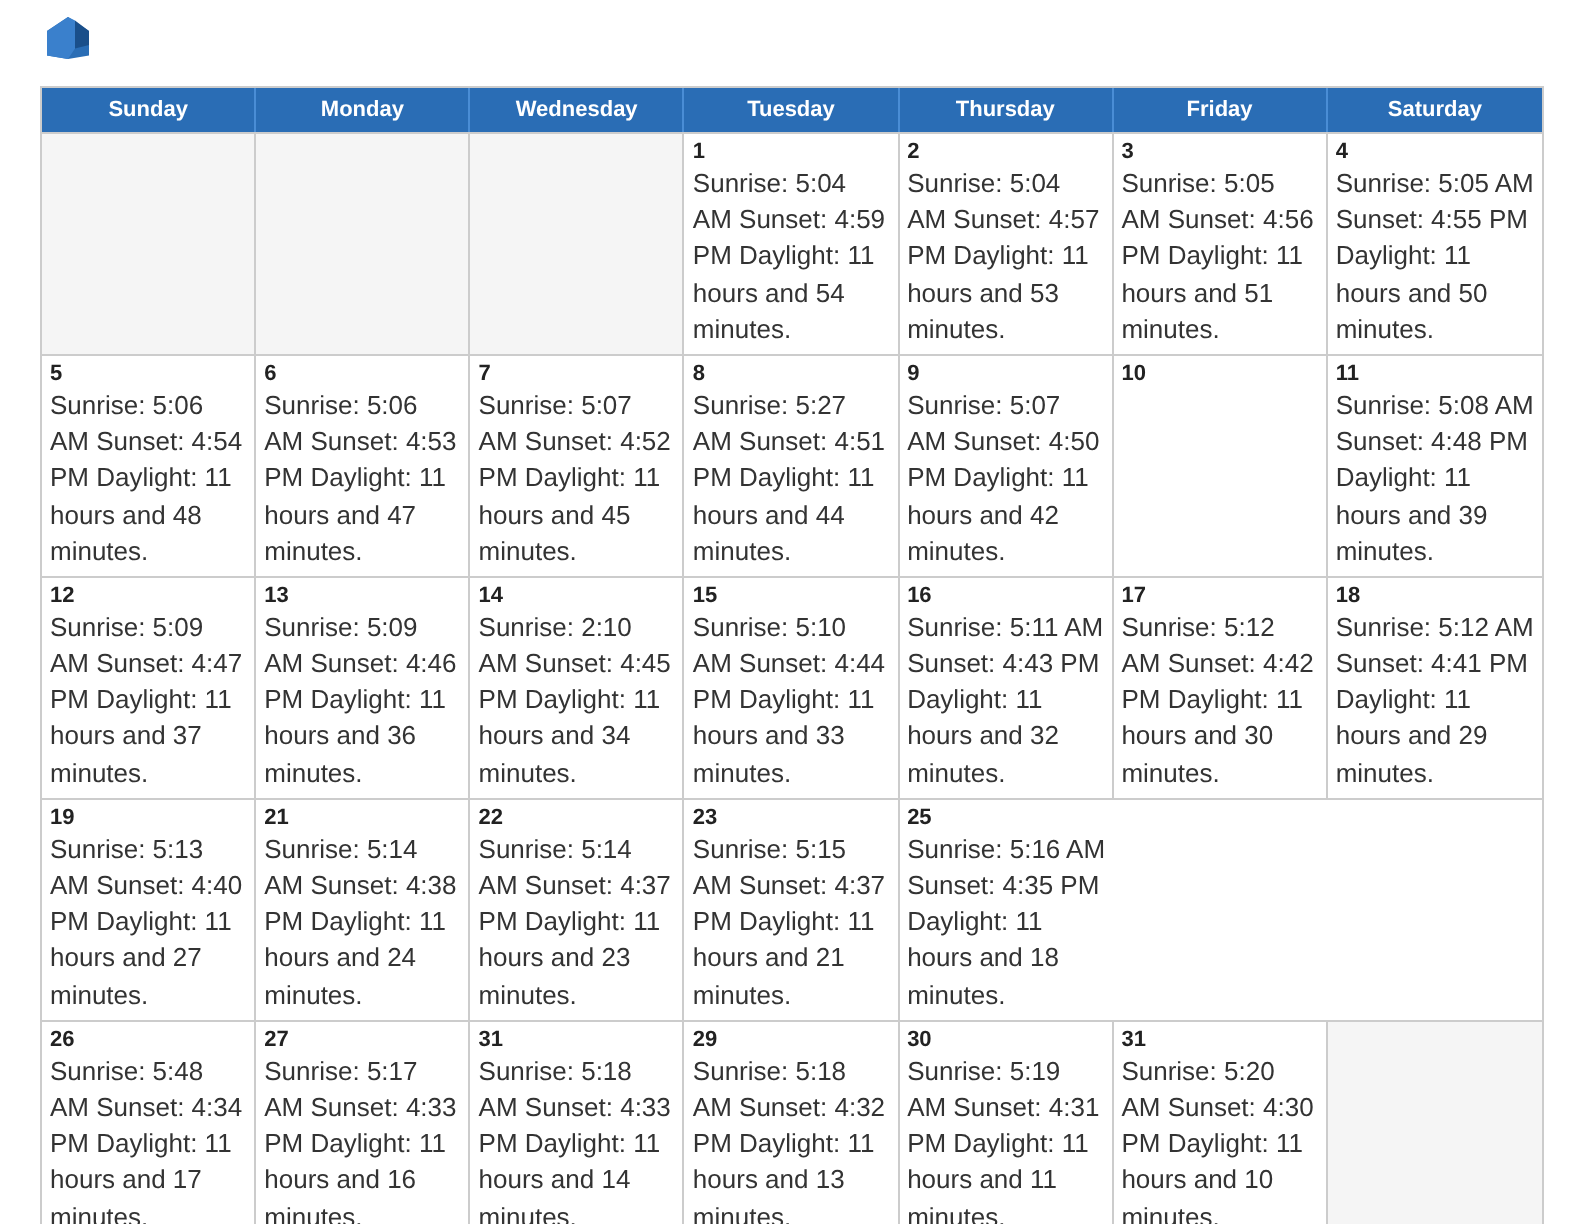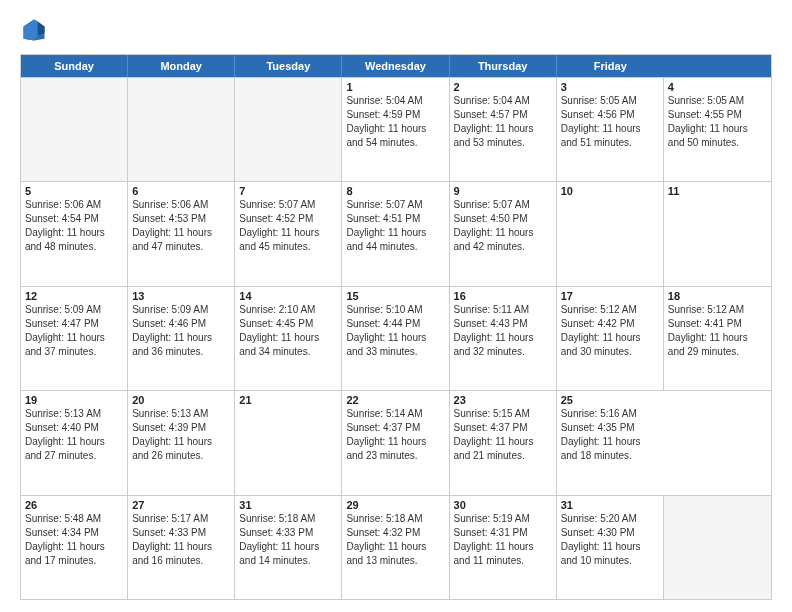--- a/index.html
+++ b/index.html
@@ -6,21 +6,21 @@
     body {
       font-family: Arial, sans-serif;
       background: #fff;
       width: 792px;
       height: 612px;
       overflow: hidden;
     }
     .page {
       width: 792px;
       height: 612px;
-      padding: 16px 20px 12px 20px;
+      padding: 5px 20px 12px 20px;
       display: flex;
       flex-direction: column;
     }
     .header {
       display: flex;
       justify-content: space-between;
       align-items: flex-start;
       margin-bottom: 10px;
     }
     .logo {
@@ -97,21 +97,21 @@
     .cal-cell:last-child { border-right: none; }
     .cal-cell.empty { background: #f5f5f5; }
     .day-num {
       font-size: 11px;
       font-weight: bold;
       color: #222;
       display: block;
       margin-bottom: 1px;
     }
     .cell-info {
-      font-size: 10px;
+      font-size: 13px;
       color: #333;
       line-height: 1.4;
     }
   </style>
 </head>
 <body>
 
 <div class="page">
   <div class="header">
     <div class="logo">
@@ -128,24 +128,25 @@
     <div class="title-block">
       <h1></h1>
       <h2></h2>
     </div>
   </div>
 
   <div class="calendar">
     <div class="calendar-header">
     <div class="cal-header-cell">Sunday</div>
         <div class="cal-header-cell">Monday</div>
+        <div class="cal-header-cell">Wednesday</div>
         <div class="cal-header-cell">Tuesday</div>
-        <div class="cal-header-cell">Wednesday</div>
         <div class="cal-header-cell">Thursday</div>
         <div class="cal-header-cell">Friday</div>
+        <div class="cal-header-cell">Saturday</div>
       </div>
     <div class="calendar-body">
     <div class="cal-row">
           <div class="cal-cell empty"></div>
           <div class="cal-cell empty"></div>
           <div class="cal-cell empty"></div>
           <div class="cal-cell">
             <span class="day-num">1</span>
             <div class="cell-info">Sunrise: 5:04 AM
 Sunset: 4:59 PM
@@ -191,37 +192,41 @@
           </div>
           <div class="cal-cell">
             <span class="day-num">7</span>
             <div class="cell-info">Sunrise: 5:07 AM
 Sunset: 4:52 PM
 Daylight: 11 hours
 and 45 minutes.</div>
           </div>
           <div class="cal-cell">
             <span class="day-num">8</span>
-            <div class="cell-info">Sunrise: 5:07 AM
+            <div class="cell-info">Sunrise: 5:27 AM
 Sunset: 4:51 PM
 Daylight: 11 hours
 and 44 minutes.</div>
           </div>
           <div class="cal-cell">
             <span class="day-num">9</span>
             <div class="cell-info">Sunrise: 5:07 AM
 Sunset: 4:50 PM
 Daylight: 11 hours
 and 42 minutes.</div>
           </div>
           <div class="cal-cell">
             <span class="day-num">10</span>
           </div>
           <div class="cal-cell">
             <span class="day-num">11</span>
+            <div class="cell-info">Sunrise: 5:08 AM
+Sunset: 4:48 PM
+Daylight: 11 hours
+and 39 minutes.</div>
           </div>
         </div>
         <div class="cal-row">
           <div class="cal-cell">
             <span class="day-num">12</span>
             <div class="cell-info">Sunrise: 5:09 AM
 Sunset: 4:47 PM
 Daylight: 11 hours
 and 37 minutes.</div>
           </div>
@@ -270,28 +275,25 @@
         </div>
         <div class="cal-row">
           <div class="cal-cell">
             <span class="day-num">19</span>
             <div class="cell-info">Sunrise: 5:13 AM
 Sunset: 4:40 PM
 Daylight: 11 hours
 and 27 minutes.</div>
           </div>
           <div class="cal-cell">
-            <span class="day-num">20</span>
-            <div class="cell-info">Sunrise: 5:13 AM
-Sunset: 4:39 PM
-Daylight: 11 hours
-and 26 minutes.</div>
-          </div>
-          <div class="cal-cell">
             <span class="day-num">21</span>
+            <div class="cell-info">Sunrise: 5:14 AM
+Sunset: 4:38 PM
+Daylight: 11 hours
+and 24 minutes.</div>
           </div>
           <div class="cal-cell">
             <span class="day-num">22</span>
             <div class="cell-info">Sunrise: 5:14 AM
 Sunset: 4:37 PM
 Daylight: 11 hours
 and 23 minutes.</div>
           </div>
           <div class="cal-cell">
             <span class="day-num">23</span>

